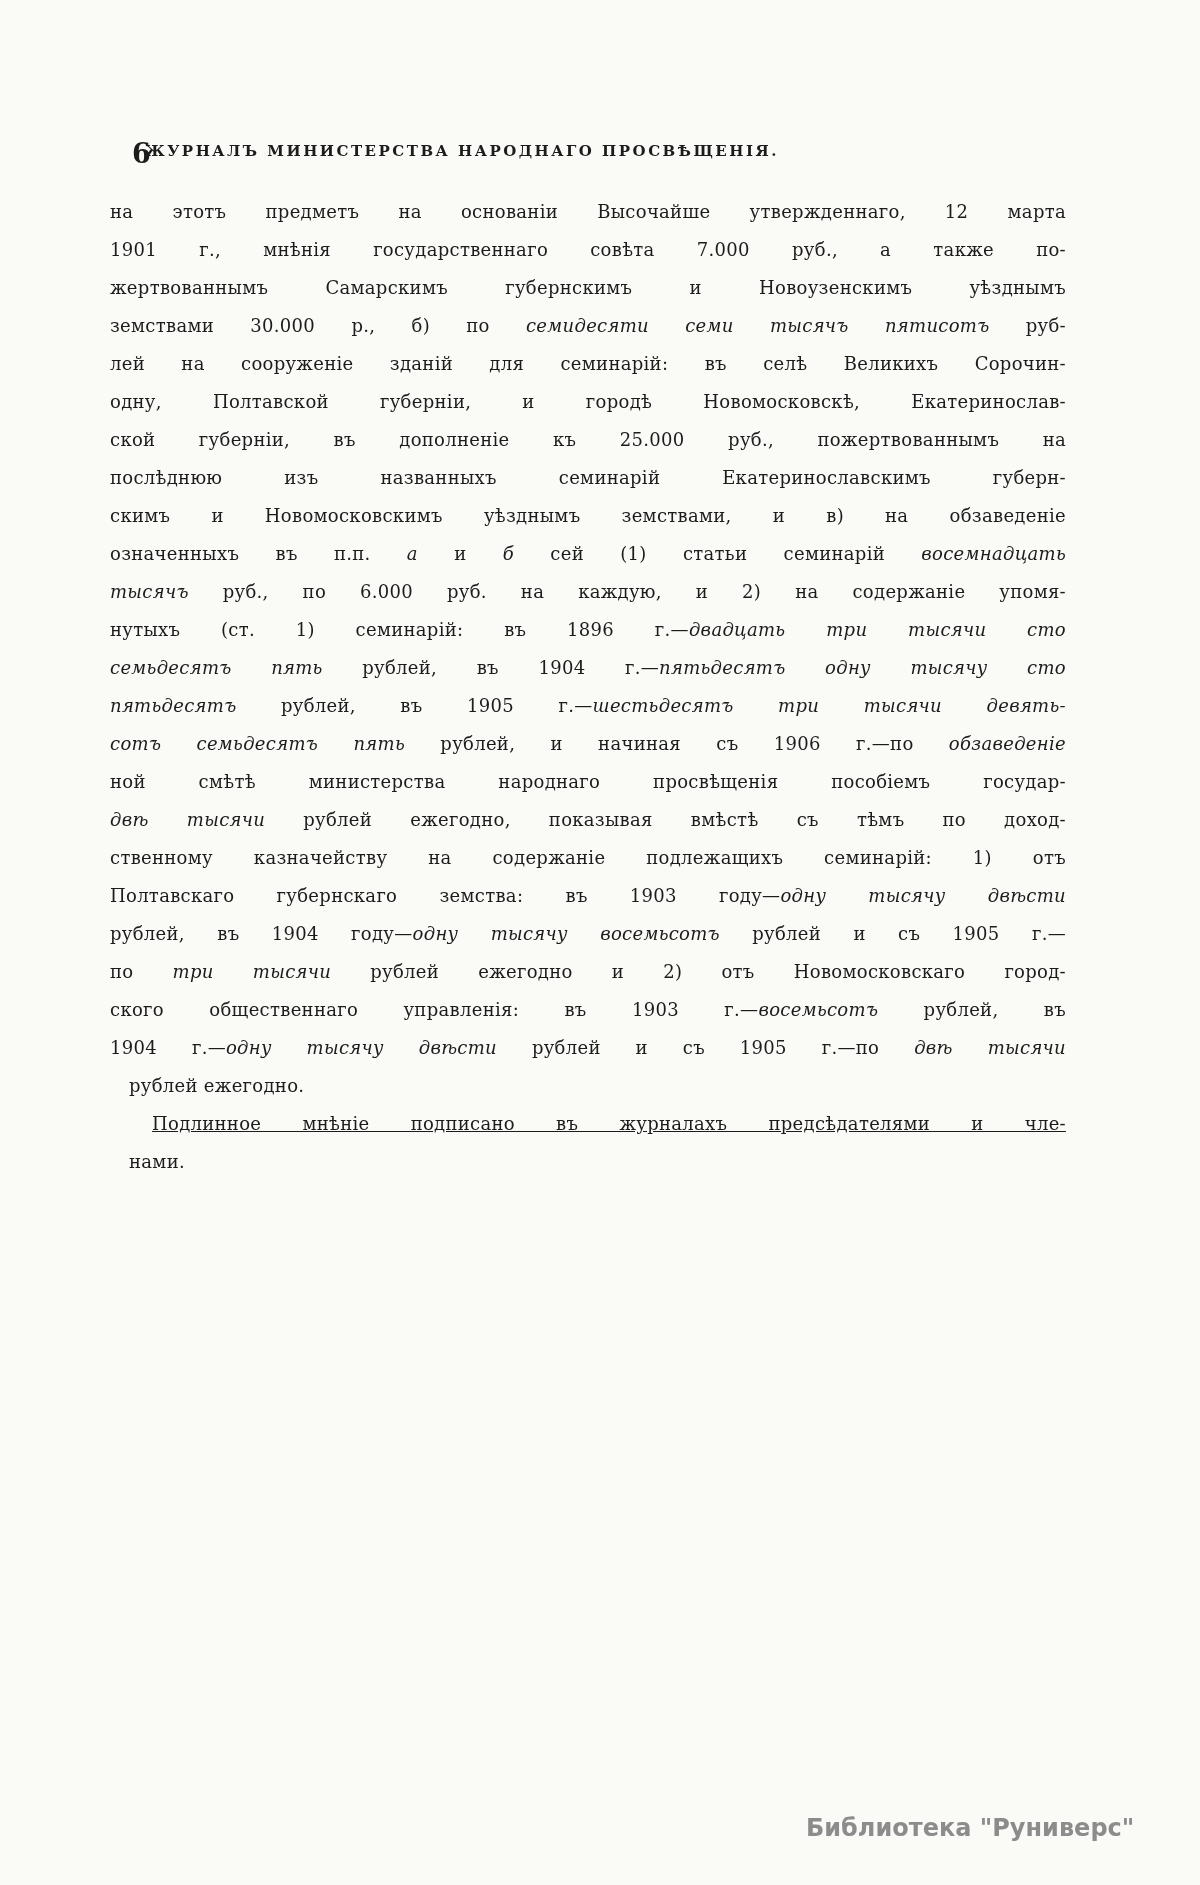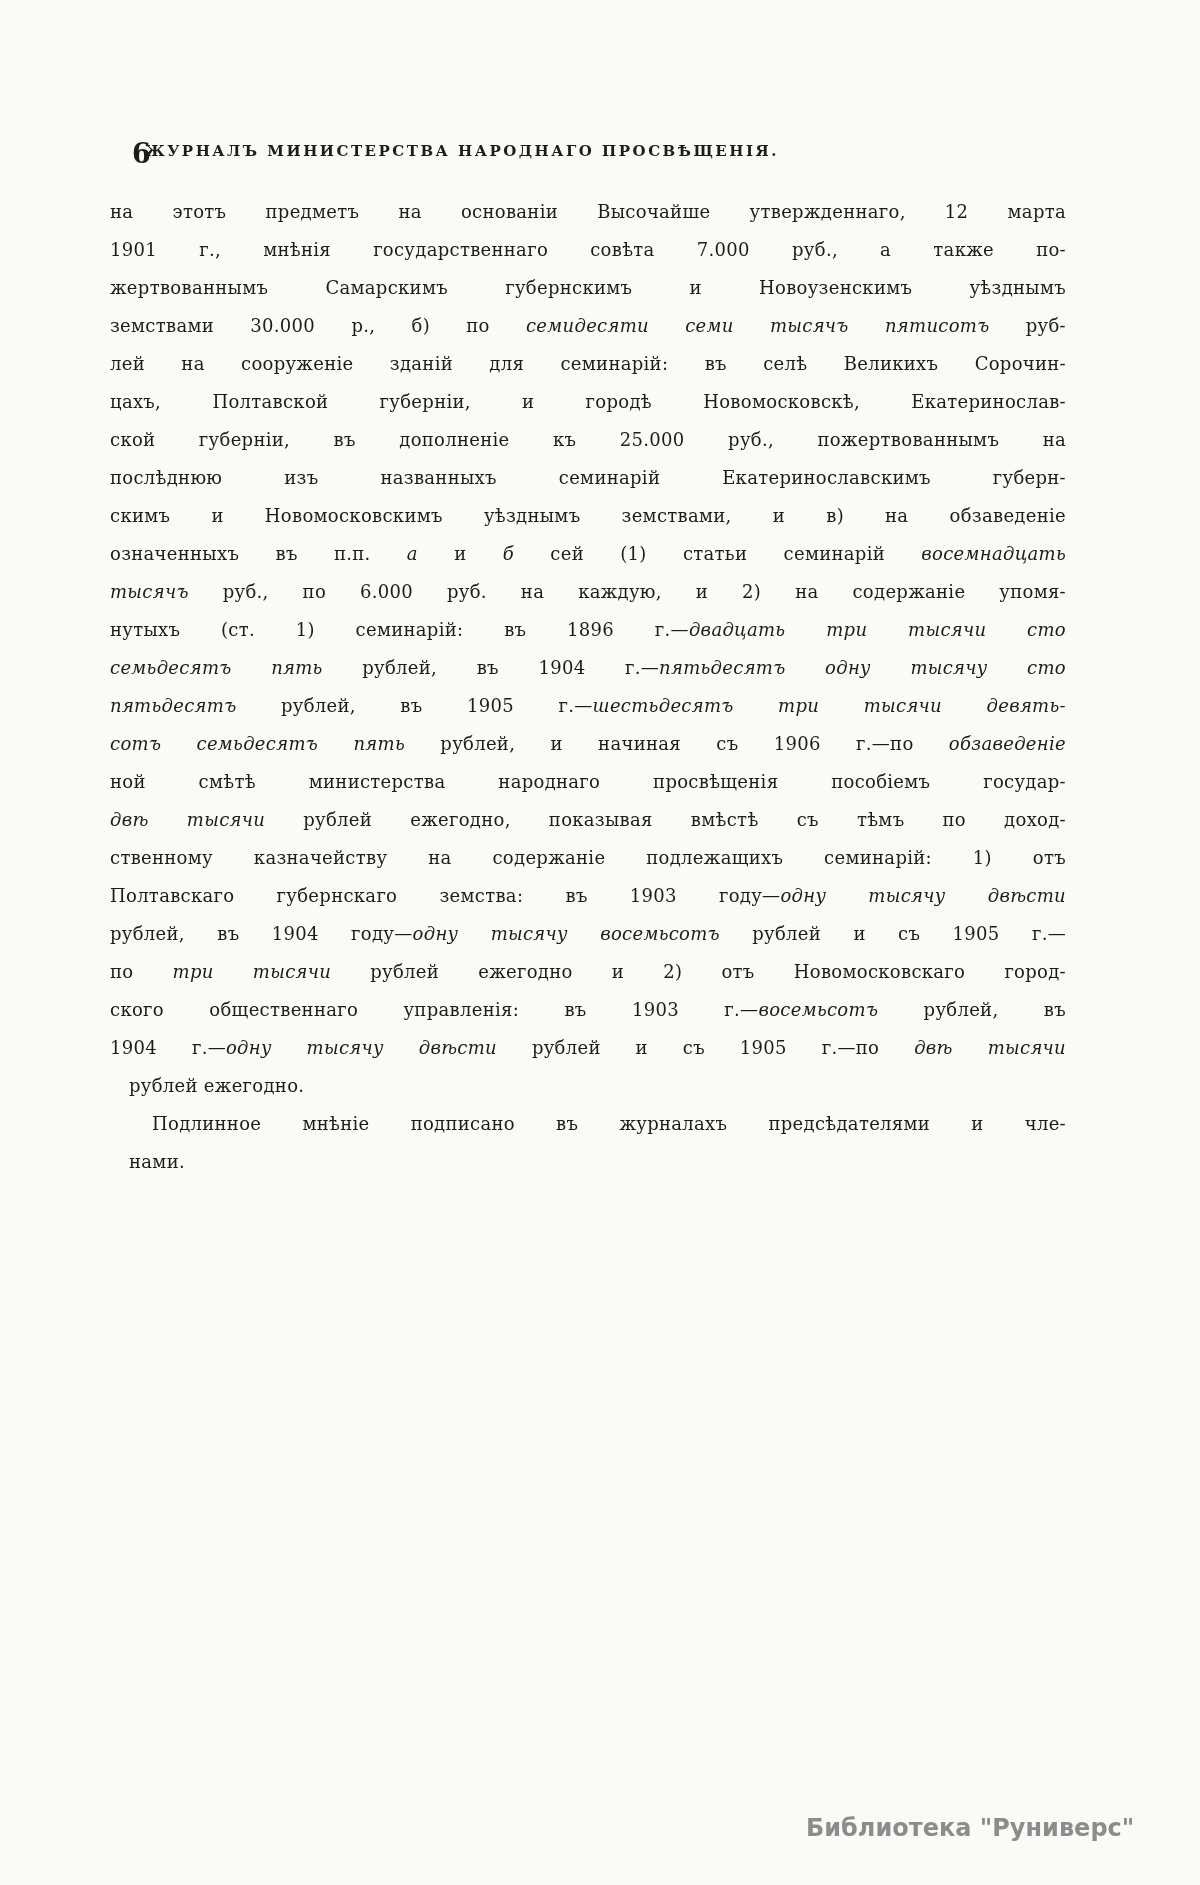--- a/index.html
+++ b/index.html
@@ -57,20 +57,21 @@
     letter-spacing: 0.3px;
     font-weight: 500;
   }
   .line.no-just {
     text-align: left;
     text-align-last: left;
     margin-left: 19px;
   }
   .line.indent span:first-child {
     padding-left: 42px;
+    text-decoration: underline;
   }
   .it {
     font-style: italic;
   }
   .watermark {
     position: absolute;
     top: 1814px;
     left: 806px;
     font-family: "DejaVu Sans", "Liberation Sans", sans-serif;
     font-size: 24px;
@@ -88,21 +89,21 @@
     <div class="page-number">6</div>
     <div class="journal-title">ЖУРНАЛЪ МИНИСТЕРСТВА НАРОДНАГО ПРОСВѢЩЕНІЯ.</div>
   </div>
 
   <div class="body-text">
       <div class="line"><span>на этотъ предметъ на основаніи Высочайше утвержденнаго, 12 марта</span></div>
       <div class="line"><span>1901 г., мнѣнія государственнаго совѣта 7.000 руб., а также по-</span></div>
       <div class="line"><span>жертвованнымъ Самарскимъ губернскимъ и Новоузенскимъ уѣзднымъ</span></div>
       <div class="line"><span>земствами 30.000 р., б) по </span><span class="it">семидесяти семи тысячъ пятисотъ</span><span> руб-</span></div>
       <div class="line"><span>лей на сооруженіе зданій для семинарій: въ селѣ Великихъ Сорочин-</span></div>
-      <div class="line"><span>цахъ, Полтавской губерніи, и городѣ Новомосковскѣ, Екатеринослав-</span></div>
+      <div class="line"><span>одну, Полтавской губерніи, и городѣ Новомосковскѣ, Екатеринослав-</span></div>
       <div class="line"><span>ской губерніи, въ дополненіе къ 25.000 руб., пожертвованнымъ на</span></div>
       <div class="line"><span>послѣднюю изъ названныхъ семинарій Екатеринославскимъ губерн-</span></div>
       <div class="line"><span>скимъ и Новомосковскимъ уѣзднымъ земствами, и в) на обзаведеніе</span></div>
       <div class="line"><span>означенныхъ въ п.п. </span><span class="it">а</span><span> и </span><span class="it">б</span><span> сей (1) статьи семинарій </span><span class="it">восемнадцать</span></div>
       <div class="line"><span class="it">тысячъ</span><span> руб., по 6.000 руб. на каждую, и 2) на содержаніе упомя-</span></div>
       <div class="line"><span>нутыхъ (ст. 1) семинарій: въ 1896 г.—</span><span class="it">двадцать три тысячи сто</span></div>
       <div class="line"><span class="it">семьдесятъ пять</span><span> рублей, въ 1904 г.—</span><span class="it">пятьдесятъ одну тысячу сто</span></div>
       <div class="line"><span class="it">пятьдесятъ</span><span> рублей, въ 1905 г.—</span><span class="it">шестьдесятъ три тысячи девять-</span></div>
       <div class="line"><span class="it">сотъ семьдесятъ пять</span><span> рублей, и начиная съ 1906 г.—по </span><span class="it">обзаведеніе</span></div>
       <div class="line"><span>ной смѣтѣ министерства народнаго просвѣщенія пособіемъ государ-</span></div>

